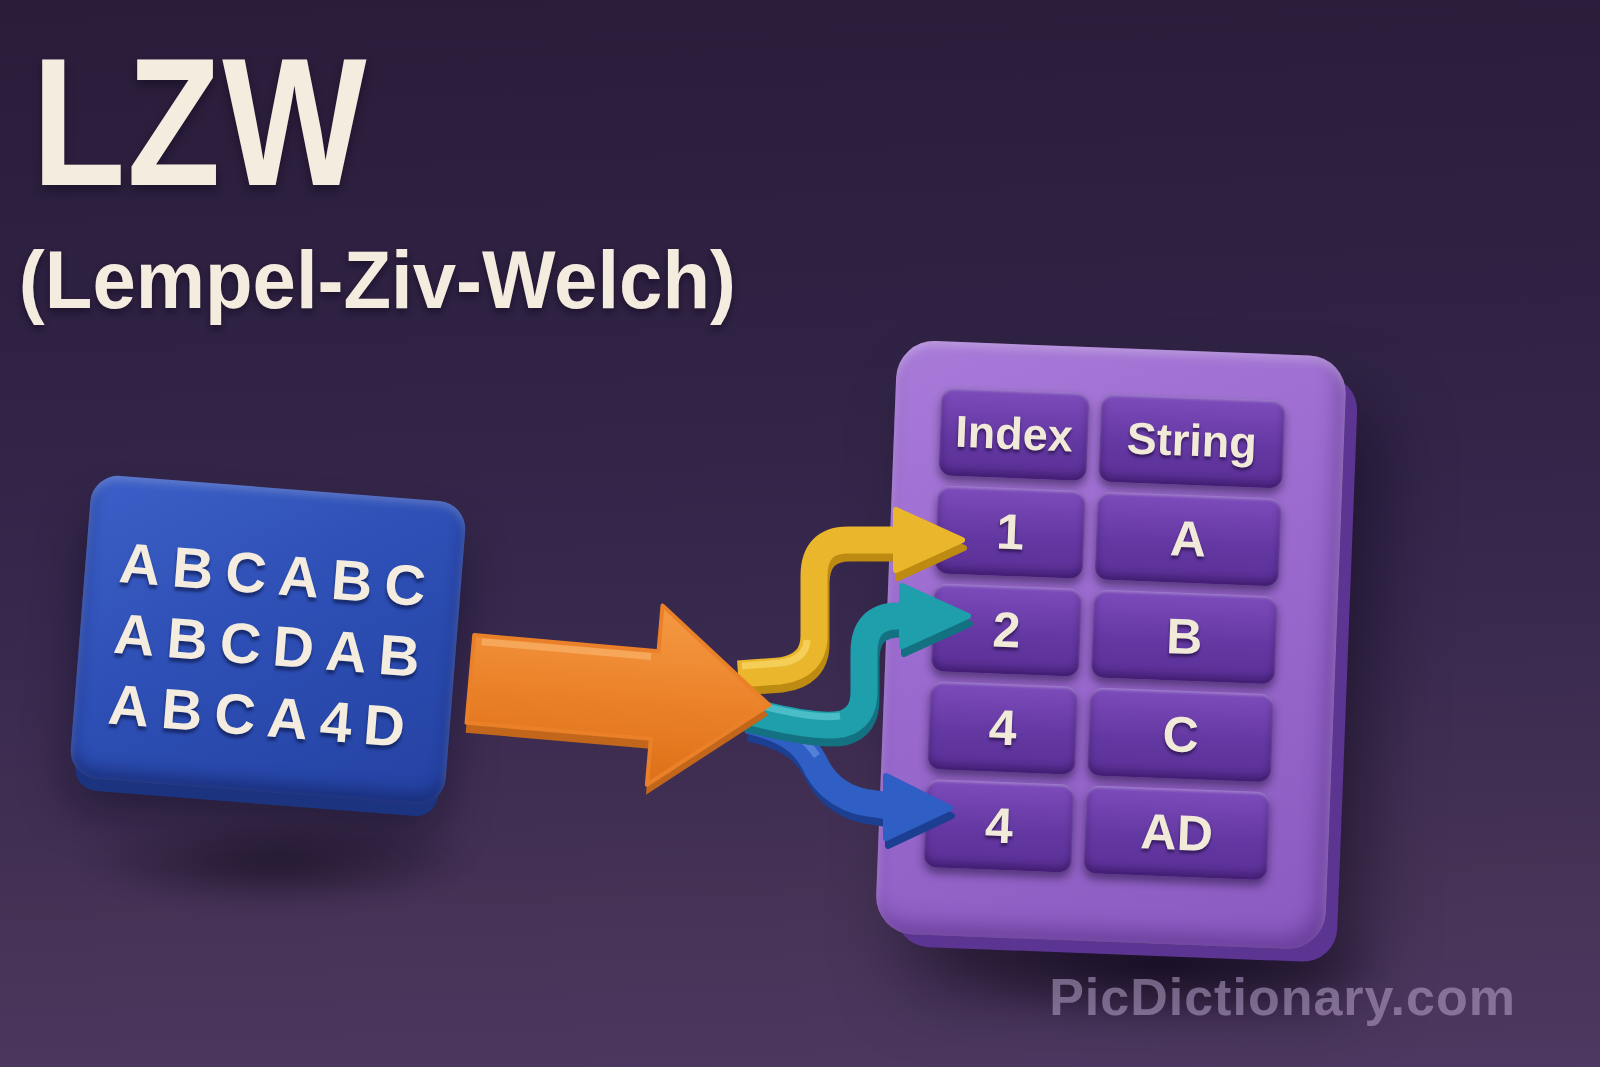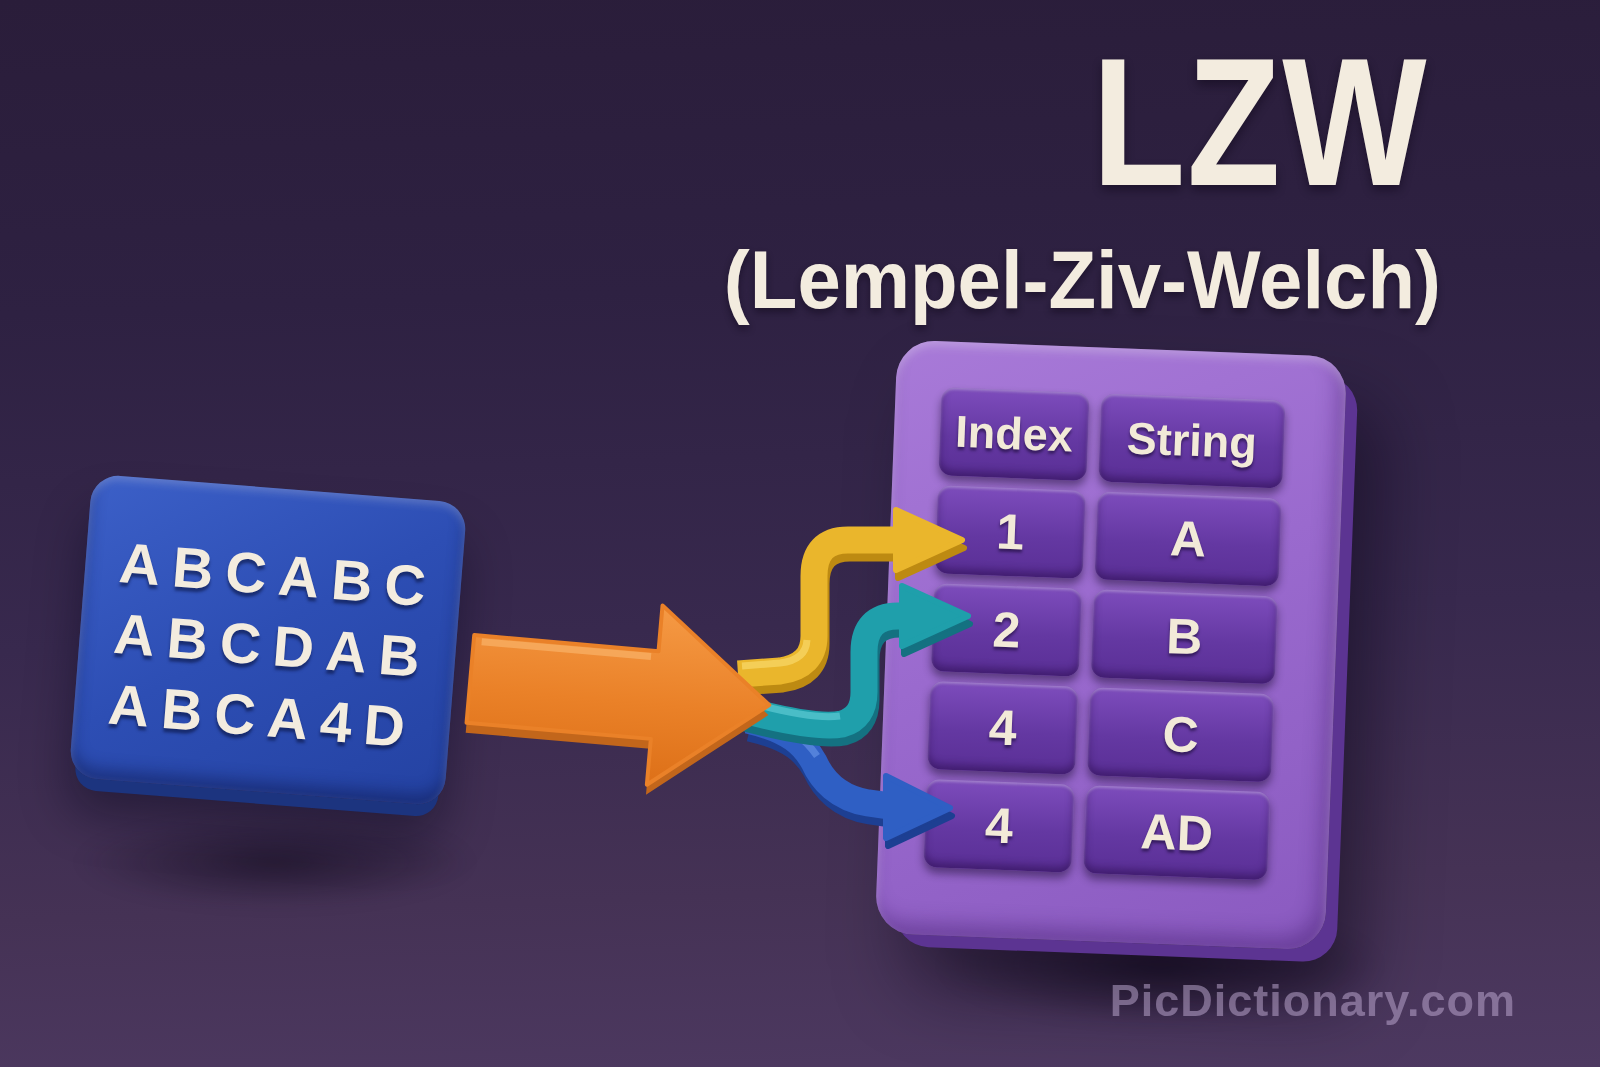--- a/index.html
+++ b/index.html
@@ -11,21 +11,21 @@
   .stage {
     position: relative;
     width: 1600px; height: 1067px;
     background: linear-gradient(178deg, #2a1d3a 0%, #2e2142 28%, #38294e 58%, #453255 82%, #4d3961 100%);
     overflow: hidden;
   }
 
   
   .title-wrap {
     position: absolute; left: 0; top: 38px; width: 1460px;
-    text-align: right; color: #f3ecdf;
+    text-align: left; color: #f3ecdf;
   }
   .title-main {
     display: inline-block;
     font-size: 182px; font-weight: bold; line-height: 168px;
     transform: scaleX(0.84);
     letter-spacing: 2px;
     text-shadow: 0 5px 10px rgba(10,5,20,0.45);
   }
   .title-sub {
     display: block; margin-top: 27px;
@@ -105,21 +105,21 @@
     text-shadow: 0 3px 3px rgba(10,0,30,0.5);
   }
   .dcell.header { font-size: 45px; }
 
   
   .arrows-svg { position: absolute; left: 0; top: 0; z-index: 5; pointer-events: none; }
 
   
   .watermark {
     position: absolute; right: 84px; bottom: 40px;
-    font-size: 45px; font-weight: bold;
+    font-size: 52px; font-weight: bold;
     color: #c3aed6; opacity: 0.5;
     letter-spacing: 1px;
     z-index: 6;
   }
 </style>
 </head>
 <body>
 
 <div class="stage">
 

